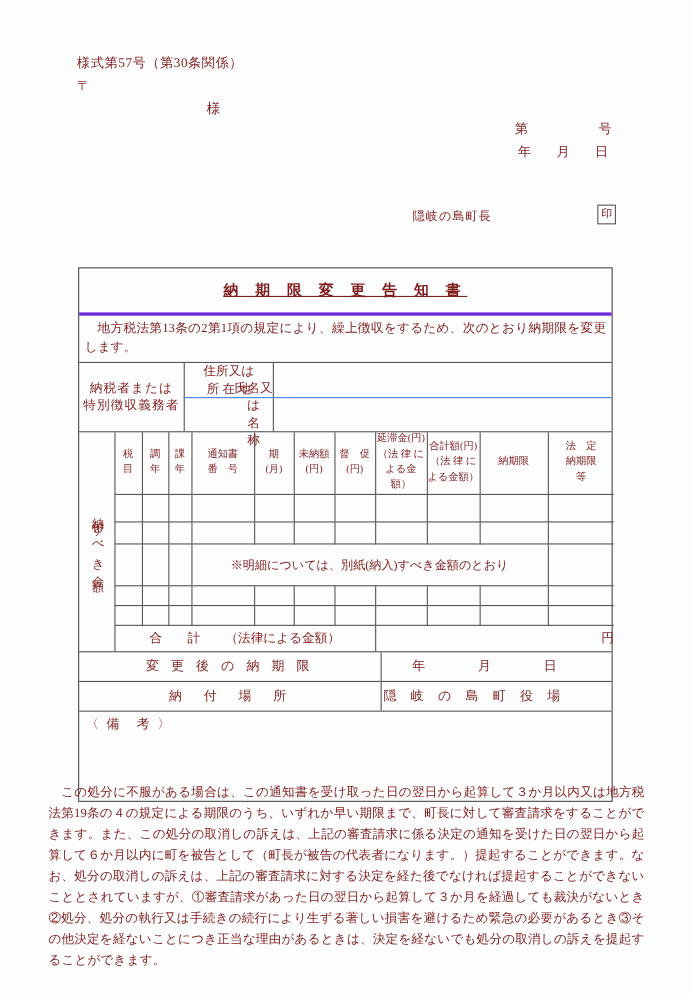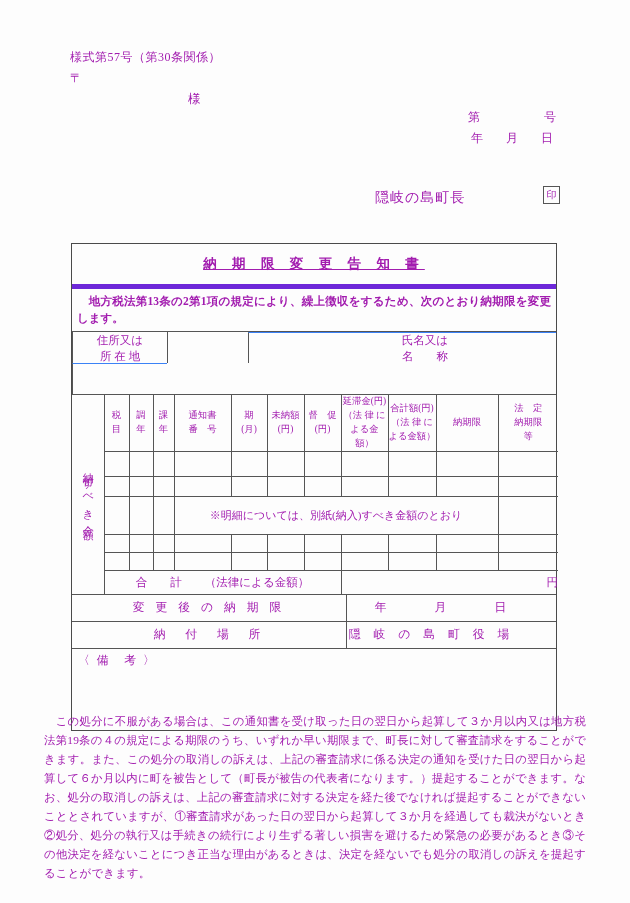--- a/index.html
+++ b/index.html
@@ -1,51 +1,51 @@
 <!DOCTYPE html>
 <html><head>
 <meta charset="utf-8">
 <style>
   html,body{margin:0;padding:0;background:#e8e8e8;}
   .page{
     position:relative;
     width:630px;height:903px;
     margin:0 auto;
     background:#fdfdfd;
-    color:#a21caf;
+    color:#7f1d1d;
     font-family:"Liberation Serif","DejaVu Serif",serif;
     overflow:hidden;
   }
   
   .abs{position:absolute;}
   .form-no{left:70px;top:49px;font-size:12px;letter-spacing:.5px;}
   .postal{left:70px;top:70px;font-size:12px;}
   .honorific{left:188px;top:91px;font-size:12.5px;}
   .doc-no{left:468px;top:109px;width:88px;display:flex;justify-content:space-between;font-size:12px;}
   .date-line{left:471px;top:130px;width:82px;display:flex;justify-content:space-between;font-size:12px;}
-  .issuer{left:375px;top:189px;font-size:14px;letter-spacing:1px;}
+  .issuer{left:375px;top:189px;font-size:11px;letter-spacing:1px;}
   .seal{
     left:543px;top:186px;width:15px;height:16px;
     border:1px solid #555;font-size:10px;line-height:16px;text-align:center;
   }
   
   .notice{
     position:absolute;left:71px;top:243px;width:486px;
     border:1px solid #4a4a4a;
     font-size:11.5px;
     box-sizing:border-box;
   }
   .n-title{
     height:40px;line-height:40px;text-align:center;
     font-size:13.5px;letter-spacing:6px;font-weight:600;text-decoration:underline;
   }
   .n-intro{
-    border-top:5px solid #6d28d9;
+    border-top:3px solid #6d28d9;
     padding:4px 5px 5px 5px;height:33px;
-    line-height:17px;text-align:justify;font-weight:bold;
+    line-height:17px;text-align:justify;
   }
   
   .tp{display:grid;grid-template-columns:95px 81px 1fr;border-top:1px solid #555;}
   .tp-cell{display:flex;align-items:center;justify-content:center;text-align:center;
     white-space:pre-line;line-height:16px;box-sizing:border-box;}
   .tp-main{grid-row:1/3;letter-spacing:1px;}
   .tp-bl{border-left:1px solid #555;font-family:Liberation Serif, serif;}
   .tp-bt{border-top:1px solid #3b82f6;padding-left:45px;}
   .tp-row{height:31px;}
   
@@ -105,20 +105,22 @@
   <div class="abs issuer">隠岐の島町長</div>
   <div class="abs seal">印</div>
 
   <div class="notice">
 
     <div class="n-title">納 期 限 変 更 告 知 書</div>
 
     <div class="n-intro">　地方税法第13条の2第1項の規定により、繰上徴収をするため、次のとおり納期限を変更します。</div>
 
     <div class="tp">
+      <div class="tp-cell tp-main">納税者または
+特別徴収義務者</div>
       <div class="tp-cell tp-bl tp-row">住所又は
 所 在 地</div>
       <div class="tp-cell tp-bl tp-row"></div>
       <div class="tp-cell tp-bl tp-bt tp-row">氏名又は
 名　　称</div>
       <div class="tp-cell tp-bl tp-bt tp-row"></div>
     </div>
 
     <div class="amt-wrap">
       <table class="amt">

